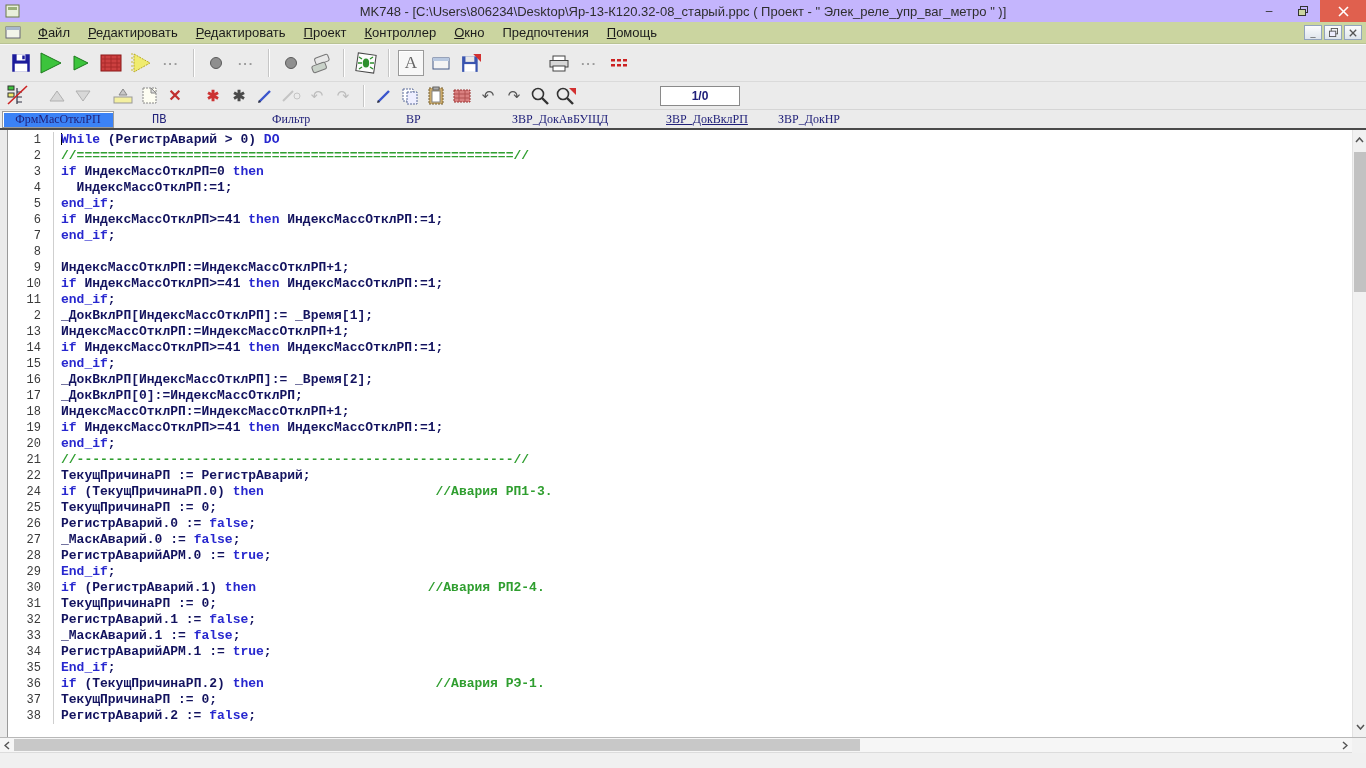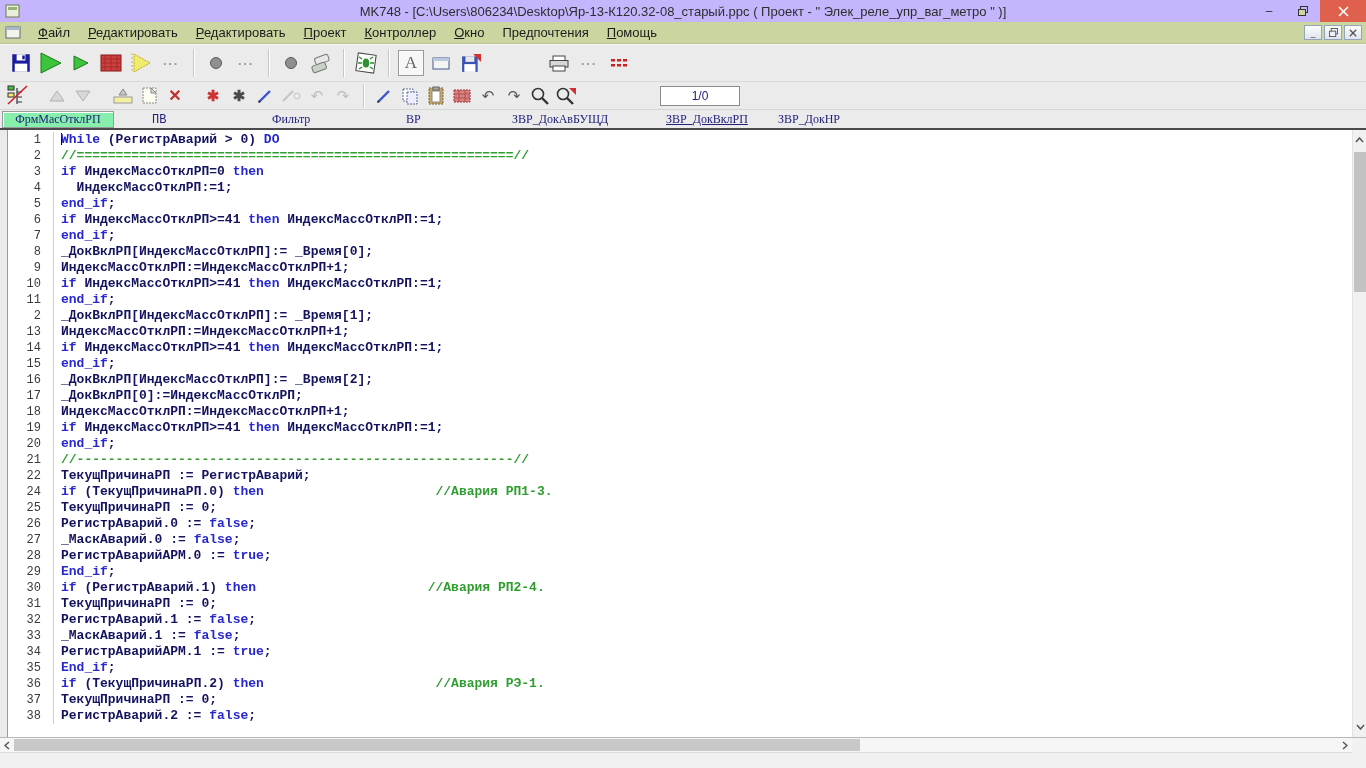--- a/index.html
+++ b/index.html
@@ -30,26 +30,26 @@
   .sep2 { width:1px; height:22px; background:#c6c6c6; box-shadow:1px 0 0 #ffffff; margin:0 7px; }
   .dots { color:#9a9a9a; font-size:13px; font-weight:bold; letter-spacing:1px; }
   .glyph { font-size:15px; color:#555; }
   .glyph.dim { color:#bdbdbd; }
   .glyph.redx { color:#c03030; font-weight:bold; font-size:16px; }
   .ast-red { color:#cc3333; font-size:15px; font-weight:bold; }
   .ast-blk { color:#4a4a4a; font-size:15px; font-weight:bold; }
   .a-button { width:26px; height:26px; border:1px solid #9a9a9a; background:#f7f7f7; box-shadow:inset 1px 1px 0 #fff; display:flex; align-items:center; justify-content:center;
               font-family:"Liberation Serif", serif; font-size:17px; color:#666; }
   .page-box { position:absolute; left:660px; top:4px; width:80px; height:20px; background:#fff; border:1px solid #8a8a8a; display:flex; align-items:center; justify-content:center;
-              font-size:12px; color:#20207a; }
+              font-size:12px; color:#20207a;font-weight:bold; }
 
   
   .tabbar { height:20px; background:#ebebeb; position:relative; border-bottom:2px solid #4a4a4a; }
   .tab { position:absolute; top:1px; height:17px; font-family:"Liberation Serif", serif; font-size:12px; color:#22227a; display:flex; align-items:center; justify-content:center; white-space:nowrap; padding:0 6px; }
-  .tab.active { left:2px; width:112px; background:#86efac; border:1px solid #9a9a9a; box-shadow:inset 1px 1px 0 #fff; }
+  .tab.active { left:2px; width:112px; background:#3b82f6; border:1px solid #9a9a9a; box-shadow:inset 1px 1px 0 #fff; }
 
   
   .editor { height:607px; background:#fff; position:relative; overflow:hidden; display:flex; }
   .editor-left-strip { width:8px; background:#ebebeb; border-right:1px solid #9a9a9a; }
   .code-wrap { flex:1; overflow:hidden; padding-top:2px; }
   .code-line { display:flex; height:16px; line-height:16px; white-space:pre; }
   .lnum { width:46px; text-align:right; padding-right:12px; font-family:"Liberation Mono", monospace; font-size:12px; color:#3a3a3a; flex:none;
           border-right:1px solid #cfcfcf; }
   .ctext { padding-left:7px; font-family:"Liberation Mono", monospace; font-size:13px; font-weight:bold; }
   .seg-kw { color:#2727cf; }
@@ -356,21 +356,21 @@
 <div class="editor">
   <div class="editor-left-strip"></div>
   <div class="code-wrap" id="codewrap">
       <div class="code-line"><span class="lnum">1</span><span class="ctext"><span class="caret"></span><span class="seg-kw">While</span><span class="seg-id"> (РегистрАварий &gt; 0) </span><span class="seg-kw">DO</span></span></div>
       <div class="code-line"><span class="lnum">2</span><span class="ctext"><span class="seg-cm">//========================================================//</span></span></div>
       <div class="code-line"><span class="lnum">3</span><span class="ctext"><span class="seg-kw">if</span><span class="seg-id"> ИндексМассОтклРП=0 </span><span class="seg-kw">then</span></span></div>
       <div class="code-line"><span class="lnum">4</span><span class="ctext"><span class="seg-id">  ИндексМассОтклРП:=1;</span></span></div>
       <div class="code-line"><span class="lnum">5</span><span class="ctext"><span class="seg-kw">end_if</span><span class="seg-id">;</span></span></div>
       <div class="code-line"><span class="lnum">6</span><span class="ctext"><span class="seg-kw">if</span><span class="seg-id"> ИндексМассОтклРП&gt;=41 </span><span class="seg-kw">then</span><span class="seg-id"> ИндексМассОтклРП:=1;</span></span></div>
       <div class="code-line"><span class="lnum">7</span><span class="ctext"><span class="seg-kw">end_if</span><span class="seg-id">;</span></span></div>
-      <div class="code-line"><span class="lnum">8</span><span class="ctext"><span class="seg-id">_ДокВклРП[ИндексМассОтклРП]:= _Время[0];</span></span></div>
+      <div class="code-line"><span class="lnum">8</span></div>
       <div class="code-line"><span class="lnum">9</span><span class="ctext"><span class="seg-id">ИндексМассОтклРП:=ИндексМассОтклРП+1;</span></span></div>
       <div class="code-line"><span class="lnum">10</span><span class="ctext"><span class="seg-kw">if</span><span class="seg-id"> ИндексМассОтклРП&gt;=41 </span><span class="seg-kw">then</span><span class="seg-id"> ИндексМассОтклРП:=1;</span></span></div>
       <div class="code-line"><span class="lnum">11</span><span class="ctext"><span class="seg-kw">end_if</span><span class="seg-id">;</span></span></div>
       <div class="code-line"><span class="lnum">2</span><span class="ctext"><span class="seg-id">_ДокВклРП[ИндексМассОтклРП]:= _Время[1];</span></span></div>
       <div class="code-line"><span class="lnum">13</span><span class="ctext"><span class="seg-id">ИндексМассОтклРП:=ИндексМассОтклРП+1;</span></span></div>
       <div class="code-line"><span class="lnum">14</span><span class="ctext"><span class="seg-kw">if</span><span class="seg-id"> ИндексМассОтклРП&gt;=41 </span><span class="seg-kw">then</span><span class="seg-id"> ИндексМассОтклРП:=1;</span></span></div>
       <div class="code-line"><span class="lnum">15</span><span class="ctext"><span class="seg-kw">end_if</span><span class="seg-id">;</span></span></div>
       <div class="code-line"><span class="lnum">16</span><span class="ctext"><span class="seg-id">_ДокВклРП[ИндексМассОтклРП]:= _Время[2];</span></span></div>
       <div class="code-line"><span class="lnum">17</span><span class="ctext"><span class="seg-id">_ДокВклРП[0]:=ИндексМассОтклРП;</span></span></div>
       <div class="code-line"><span class="lnum">18</span><span class="ctext"><span class="seg-id">ИндексМассОтклРП:=ИндексМассОтклРП+1;</span></span></div>

